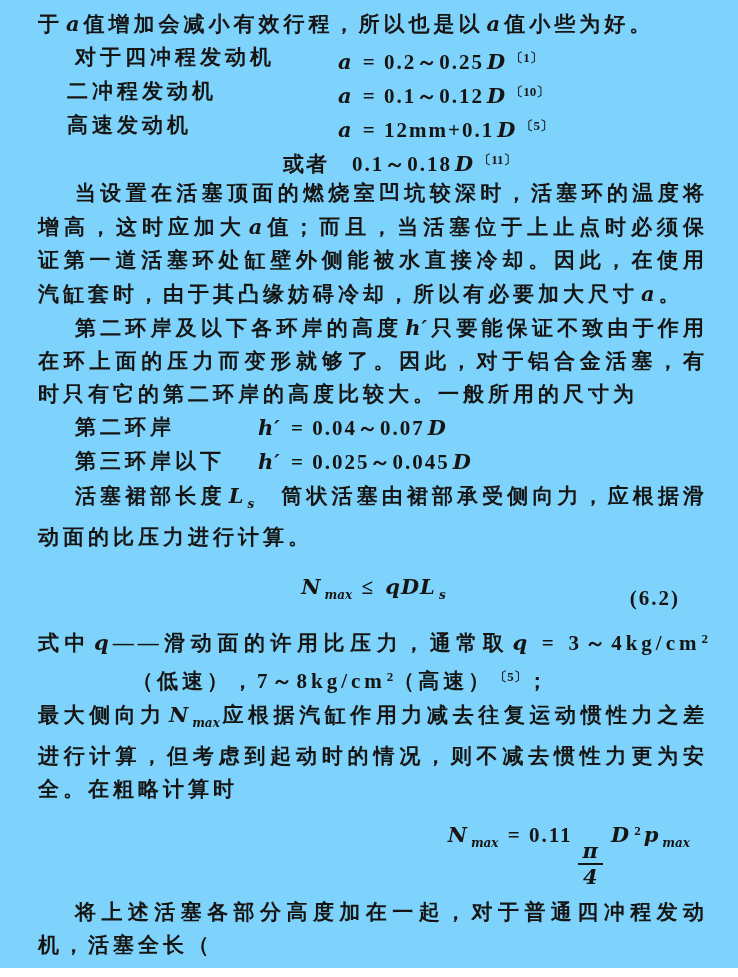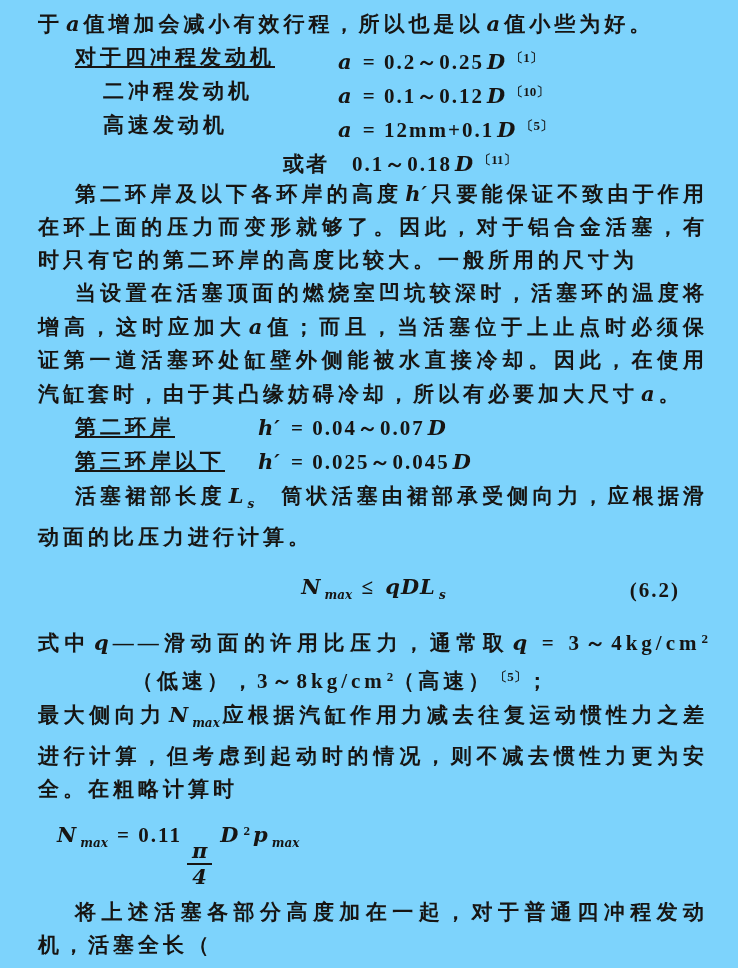--- a/index.html
+++ b/index.html
@@ -15,30 +15,30 @@
     line-height:33px;
     letter-spacing:4px;
     padding:7px 30px 0 38px;
     overflow:hidden;
   }
   .para{margin:0;text-align:justify;}
   .indent{text-indent:37px;}
   
   .defrow{position:relative;height:34px;white-space:nowrap;}
   .deflabel{display:inline-block;}
-  .ml37{margin-left:37px;text-decoration:underline;}
-  .ml65{margin-left:65px;}
+  .ml37{margin-left:37px;}
+  .ml65{margin-left:29px;}
   .defeq{position:absolute;top:0;letter-spacing:2px;white-space:nowrap;}
   .eqcol-a{left:297px;}
   .eqcol-h{left:217px;}
   .eqcol-or{left:197px;margin-left:48px;}
   
   .equation{position:relative;margin:16px;height:36px;text-align:center;letter-spacing:2px;}
-  .eq-tall{height:58px;display:flex;align-items:center;justify-content:flex-start;}
-  .eqnum{position:absolute;right:12px;top:4px;letter-spacing:2px;}
+  .eq-tall{height:58px;display:flex;align-items:center;justify-content:flex-end;}
+  .eqnum{position:absolute;right:12px;top:12px;letter-spacing:2px;}
   
   .where{margin:0;text-align:justify;}
   .where-q{padding-left:94px;text-indent:-94px;}
   .where-ls{padding-left:116px;text-indent:-34px;}
   .lead{}
   
   .seg-txt{}
   .seg-var{font-style:italic;font-family:"DejaVu Serif",serif;letter-spacing:1px;margin:0 3px;}
   .seg-sub{font-style:italic;font-family:"DejaVu Serif",serif;font-size:12px;letter-spacing:0;vertical-align:-5px;margin-right:2px;}
   .seg-sup{font-size:13px;letter-spacing:0;vertical-align:7px;margin-left:1px;}
@@ -65,43 +65,43 @@
 
   <div class="defrow">
     <span class="deflabel ml65">高速发动机</span>
     <span class="defeq eqcol-a"><span class="seg-var">a</span><span class="seg-txt"> = 12mm+0.1</span><span class="seg-var">D</span><span class="seg-sup">〔5〕</span></span>
   </div>
 
   <div class="defrow">
     <span class="defeq eqcol-or"><span class="seg-txt">或者　0.1～0.18</span><span class="seg-var">D</span><span class="seg-sup">〔11〕</span></span>
   </div>
 
+  <p class="para indent"><span class="seg-txt">当设置在活塞顶面的燃烧室凹坑较深时，活塞环的温度将增高，这时应加大</span><span class="seg-var">a</span><span class="seg-txt">值；而且，当活塞位于上止点时必须保证第一道活塞环处缸壁外侧能被水直接冷却。因此，在使用汽缸套时，由于其凸缘妨碍冷却，所以有必要加大尺寸</span><span class="seg-var">a</span><span class="seg-txt">。</span></p>
+
   <p class="para indent"><span class="seg-txt">第二环岸及以下各环岸的高度</span><span class="seg-var">h′</span><span class="seg-txt">只要能保证不致由于作用在环上面的压力而变形就够了。因此，对于铝合金活塞，有时只有它的第二环岸的高度比较大。一般所用的尺寸为</span></p>
-
-  <p class="para indent"><span class="seg-txt">当设置在活塞顶面的燃烧室凹坑较深时，活塞环的温度将增高，这时应加大</span><span class="seg-var">a</span><span class="seg-txt">值；而且，当活塞位于上止点时必须保证第一道活塞环处缸壁外侧能被水直接冷却。因此，在使用汽缸套时，由于其凸缘妨碍冷却，所以有必要加大尺寸</span><span class="seg-var">a</span><span class="seg-txt">。</span></p>
 
   <div class="defrow">
     <span class="deflabel ml37">第二环岸</span>
     <span class="defeq eqcol-h"><span class="seg-var">h′</span><span class="seg-txt"> = 0.04～0.07</span><span class="seg-var">D</span></span>
   </div>
 
   <div class="defrow">
     <span class="deflabel ml37">第三环岸以下</span>
     <span class="defeq eqcol-h"><span class="seg-var">h′</span><span class="seg-txt"> = 0.025～0.045</span><span class="seg-var">D</span></span>
   </div>
 
   <p class="para indent"><span class="seg-txt">活塞裙部长度</span><span class="seg-var">L</span><span class="seg-sub">s</span><span class="seg-txt">　筒状活塞由裙部承受侧向力，应根据滑动面的比压力进行计算。</span></p>
 
   <div class="equation">
     <span><span class="seg-var">N</span><span class="seg-sub">max</span><span class="seg-txt"> ≤ </span><span class="seg-var">qDL</span><span class="seg-sub">s</span></span>
     <span class="eqnum">(6.2)</span>
   </div>
 
   <p class="where where-q">
-    <span class="lead">式中</span><span><span class="seg-var">q</span><span class="seg-txt">——滑动面的许用比压力，通常取</span><span class="seg-var">q</span><span class="seg-txt"> = 3～4kg/cm</span><span class="seg-sup">2</span><span class="seg-txt">（低速），3～8kg/cm</span><span class="seg-sup">2</span><span class="seg-txt">（高速）</span><span class="seg-sup">〔5〕</span><span class="seg-txt">；</span></span>
+    <span class="lead">式中</span><span><span class="seg-var">q</span><span class="seg-txt">——滑动面的许用比压力，通常取</span><span class="seg-var">q</span><span class="seg-txt"> = 3～4kg/cm</span><span class="seg-sup">2</span><span class="seg-txt">（低速），7～8kg/cm</span><span class="seg-sup">2</span><span class="seg-txt">（高速）</span><span class="seg-sup">〔5〕</span><span class="seg-txt">；</span></span>
   </p>
 
 
   <p class="para"><span class="seg-txt">最大侧向力</span><span class="seg-var">N</span><span class="seg-sub">max</span><span class="seg-txt">应根据汽缸作用力减去往复运动惯性力之差进行计算，但考虑到起动时的情况，则不减去惯性力更为安全。在粗略计算时</span></p>
 
   <div class="equation eq-tall">
     <span><span class="seg-var">N</span><span class="seg-sub">max</span><span class="seg-txt"> = 0.11</span><span class="frac">
           <span class="fnum">π</span>
           <span class="fden">4</span>
         </span><span class="seg-var">D</span><span class="seg-sup">2</span><span class="seg-var">p</span><span class="seg-sub">max</span></span>

